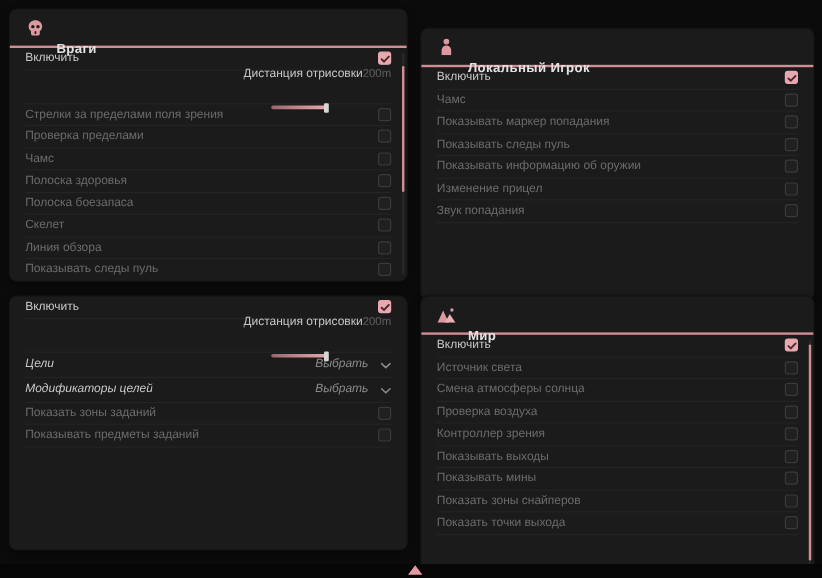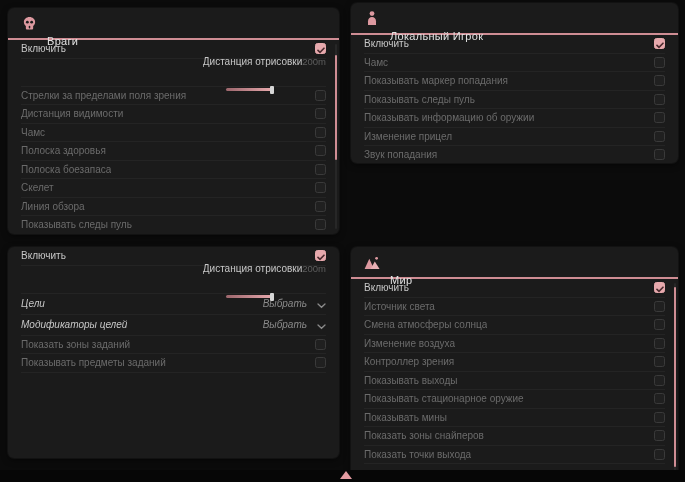--- a/index.html
+++ b/index.html
@@ -12,21 +12,21 @@
   .bottom-strip{position:absolute;left:0;top:470px;width:685px;height:12px;background:#060606;}
   .panel{
     position:absolute;background:#1b1b1b;border-radius:6px;overflow:hidden;
     box-shadow:0 0 0 1px #121212, 0 2px 6px rgba(0,0,0,.5);
   }
   .panel-header{
     height:30px;display:flex;align-items:center;gap:10px;padding:0 13px;
     border-bottom:2px solid #cf8d94;
   }
   .panel-icon{display:flex;align-items:center;justify-content:center;width:16px;height:16px;flex:none;}
-  .panel-title{font-size:11px;font-weight:normal;color:#e2e2e2;letter-spacing:.3px;white-space:nowrap;margin-top:36px;}
+  .panel-title{font-size:11px;font-weight:bold;color:#e2e2e2;letter-spacing:.3px;white-space:nowrap;margin-top:36px;}
   .rows{position:relative;}
   .row{
     display:flex;align-items:center;justify-content:space-between;
     margin:0 13px;border-bottom:1px solid #242424;box-sizing:border-box;gap:33px;
   }
   .row.toggle{height:18.5px;}
   .row.select{height:21px;font-style:italic;}
   .row.slider{height:28px;flex-direction:column;align-items:flex-end;justify-content:center;gap:21px;}
   .row .lbl{font-size:10px;color:#6b6b6b;white-space:nowrap;overflow:hidden;}
   .row .lbl.em{color:#c7c7c7;}
@@ -85,21 +85,21 @@
           <div class="track">
             <div class="fill" style="width: 46%;"></div>
             <div class="handle" style="left: calc(46% - 2px);"></div>
           </div>
         </div>
         <div class="row toggle">
           <span class="lbl">Стрелки за пределами поля зрения</span>
           <span class="cb"></span>
         </div>
         <div class="row toggle">
-          <span class="lbl">Дистанция видимости</span>
+          <span class="lbl">Проверка пределами</span>
           <span class="cb"></span>
         </div>
         <div class="row toggle">
           <span class="lbl">Чамс</span>
           <span class="cb"></span>
         </div>
         <div class="row toggle">
           <span class="lbl">Полоска здоровья</span>
           <span class="cb"></span>
         </div>
@@ -116,21 +116,21 @@
           <span class="cb"></span>
         </div>
         <div class="row toggle">
           <span class="lbl">Показывать следы пуль</span>
           <span class="cb"></span>
         </div>
       </div>
       <div class="sb-track" style="top: 36px; bottom: 5px;"></div>
       <div class="sb-thumb" style="top: 47px; height: 105px;"></div>
     </div>
-    <div class="panel" style="left: 351px; top: 3px; width: 327px; height: 160px;">
+    <div class="panel" style="left: 351px; top: 24px; width: 327px; height: 226px;">
       <div class="panel-header">
         <span class="panel-icon">
           <svg width="12" height="14" viewBox="0 0 12 14">
             <circle cx="6" cy="2.6" r="2.4" fill="#dd99a0"></circle>
             <path fill="#dd99a0" d="M6 6C3.6 6 2 7.9 2 10.3V14h8v-3.7C10 7.9 8.4 6 6 6z"></path>
           </svg>
         </span>
         <span class="panel-title">Локальный Игрок</span>
       </div>
       <div class="rows">
@@ -238,33 +238,29 @@
         </div>
         <div class="row toggle">
           <span class="lbl">Источник света</span>
           <span class="cb"></span>
         </div>
         <div class="row toggle">
           <span class="lbl">Смена атмосферы солнца</span>
           <span class="cb"></span>
         </div>
         <div class="row toggle">
-          <span class="lbl">Изменение воздуха</span>
+          <span class="lbl">Проверка воздуха</span>
           <span class="cb"></span>
         </div>
         <div class="row toggle">
           <span class="lbl">Контроллер зрения</span>
           <span class="cb"></span>
         </div>
         <div class="row toggle">
           <span class="lbl">Показывать выходы</span>
-          <span class="cb"></span>
-        </div>
-        <div class="row toggle">
-          <span class="lbl">Показывать стационарное оружие</span>
           <span class="cb"></span>
         </div>
         <div class="row toggle">
           <span class="lbl">Показывать мины</span>
           <span class="cb"></span>
         </div>
         <div class="row toggle">
           <span class="lbl">Показать зоны снайперов</span>
           <span class="cb"></span>
         </div>

